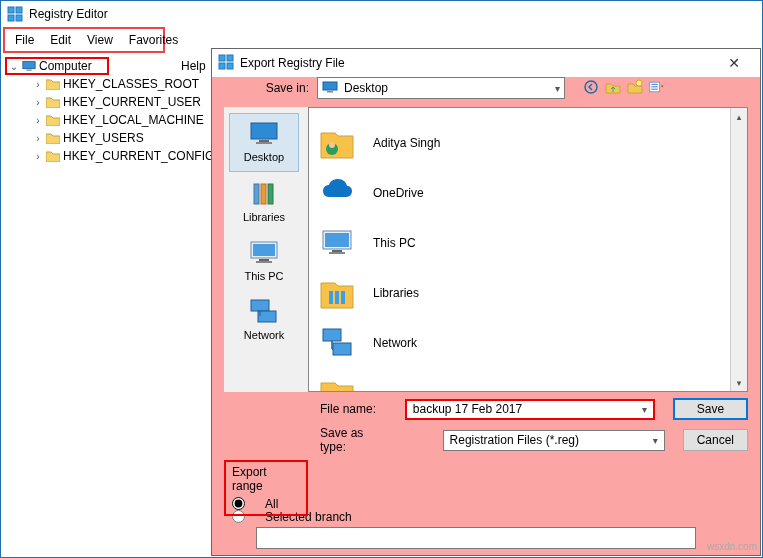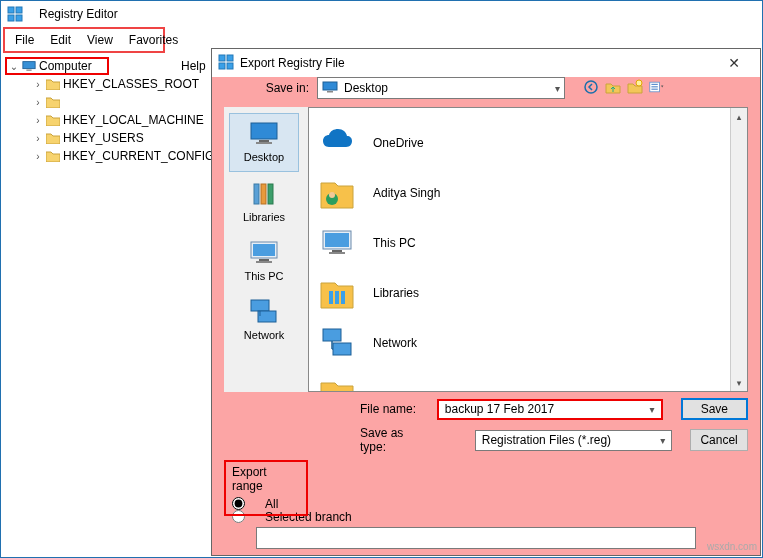--- a/index.html
+++ b/index.html
@@ -1,20 +1,20 @@
 <!DOCTYPE html>
 <html><head>
 <meta charset="utf-8">
 <style>
   * { box-sizing: border-box; margin: 0; padding: 0; }
   body { font-family: "Segoe UI", Tahoma, sans-serif; font-size: 12px; background: #fff; color: #000; width: 763px; height: 558px; overflow: hidden; position: relative; }
   
   
   .main-window { border: 1px solid #2070b0; width: 763px; height: 558px; background: #fff; }
-  .titlebar { background: #fff; height: 26px; display: flex; align-items: center; padding: 0 6px; gap: 16px; }
+  .titlebar { background: #fff; height: 26px; display: flex; align-items: center; padding: 0 6px; gap: 6px; }
   .titlebar .icon svg { width: 16px; height: 16px; display: block; }
   .titlebar .title { font-size: 12px; color: #000; }
   
   .menubar { display: flex; gap: 0; border: 2px solid #ef4444; padding: 2px 2px; width: 162px; margin-left: 2px; }
   .menubar .menu-item { padding: 2px 8px; cursor: default; }
   .help-item { position: absolute; left: 172px; top: 30px; padding: 2px 8px; }
   
   .tree { padding: 4px 4px 4px 4px; }
   .row { display: flex; align-items: center; gap: 3px; height: 18px; padding-left: 2px; }
   .row .caret { width: 10px; text-align: center; color: #555; font-size: 10px; }
@@ -47,21 +47,21 @@
   .file-row { display: flex; align-items: center; gap: 18px; height: 50px; }
   .file-row svg { width: 36px; height: 36px; }
   .file-label { font-size: 12px; }
   .vscroll { width: 17px; background: #f0f0f0; border-left: 1px solid #ccc; position: relative; }
   .vscroll .up, .vscroll .down { height: 17px; display: flex; align-items: center; justify-content: center; font-size: 9px; color: #555; }
   .vscroll .down { position: absolute; bottom: 0; width: 100%; }
   .vscroll .up { position: absolute; top: 0; width: 100%; }
   
   .form-rows { padding: 6px 0 0 96px; display: flex; flex-direction: column; gap: 6px;}
   .form-row { display: flex; align-items: center; gap: 8px; }
-  .form-row .flabel { width: 80px; margin-left: 40px; }
+  .form-row .flabel { width: 80px; }
   .combo { width: 260px; height: 21px; background: #fff; border: 1px solid #7a7a7a; display: flex; align-items: center; padding: 0 6px; }
   .combo.filename { border: 2px solid #e00; }
   .combo .arrow { margin-left: auto; font-size: 10px; color: #555; }
   .btn { width: 78px; height: 22px; background: #e1e1e1; border: 1px solid #adadad; display: flex; align-items: center; justify-content: center; margin-left: 10px;}
   .btn.default { border: 1px solid #0078d7; box-shadow: inset 0 0 0 1px #0078d7; }
   
   .export-range-group { margin-top: 6px; padding: 4px 8px 6px 8px; position: relative; }
   .export-range-group .legend-box { position: absolute; left: 0; top: 0; border: 2px solid #e00; padding: 3px 6px 3px 6px; width: 84px; }
   .export-range-group .legend { display: block; margin-bottom: 4px;}
   .radio-row { display: flex; align-items: flex-start; gap: 20px; margin-top: 4px;}
@@ -116,20 +116,21 @@
         </span>
         <span>HKEY_CLASSES_ROOT</span>
       </div>
     <div class="row child">
         <span class="caret">›</span>
         <span class="folder-icon">
           <svg viewBox="0 0 14 12">
             <path d="M0 2h5l2 2h7v8H0z" fill="#f7d36e" stroke="#caa33d"></path>
           </svg>
         </span>
+        <span>HKEY_CURRENT_USER</span>
       </div>
     <div class="row child">
         <span class="caret">›</span>
         <span class="folder-icon">
           <svg viewBox="0 0 14 12">
             <path d="M0 2h5l2 2h7v8H0z" fill="#f7d36e" stroke="#caa33d"></path>
           </svg>
         </span>
         <span>HKEY_LOCAL_MACHINE</span>
       </div>
@@ -233,31 +234,31 @@
               <line x1="12" y1="13" x2="12" y2="18" stroke="#1d5f96"></line>
             </svg>
           <span>Network</span>
         </div>
       </div>
 
       <div class="file-list">
         <div class="list-inner">
           <div class="file-row">
             <svg viewBox="0 0 36 36">
-                <path d="M10 22c-4 0-6-3-6-6 0-4 3-6 6-6 1-4 5-6 9-6 5 0 8 3 9 7 3 0 5 2 5 5 0 3-2 6-6 6H10z" fill="#1074c4"></path>
-              </svg>
-            <span class="file-label">OneDrive</span>
-          </div>
-          <div class="file-row">
-            <svg viewBox="0 0 36 36">
                 <path d="M2 8h14l3 3h15v22H2z" fill="#f7c14a" stroke="#caa33d"></path>
                 <circle cx="13" cy="24" r="6" fill="#2a9e5e"></circle>
                 <circle cx="13" cy="20" r="3" fill="#f2c896"></circle>
               </svg>
             <span class="file-label">Aditya Singh</span>
+          </div>
+          <div class="file-row">
+            <svg viewBox="0 0 36 36">
+                <path d="M10 22c-4 0-6-3-6-6 0-4 3-6 6-6 1-4 5-6 9-6 5 0 8 3 9 7 3 0 5 2 5 5 0 3-2 6-6 6H10z" fill="#1074c4"></path>
+              </svg>
+            <span class="file-label">OneDrive</span>
           </div>
           <div class="file-row">
             <svg viewBox="0 0 36 36">
                 <rect x="4" y="6" width="28" height="18" fill="#e6eef6" stroke="#6a8aac"></rect>
                 <rect x="6" y="8" width="24" height="14" fill="#4a9de0"></rect>
                 <rect x="13" y="25" width="10" height="2" fill="#666"></rect>
                 <rect x="10" y="27" width="16" height="2" fill="#888"></rect>
               </svg>
             <span class="file-label">This PC</span>
           </div>

